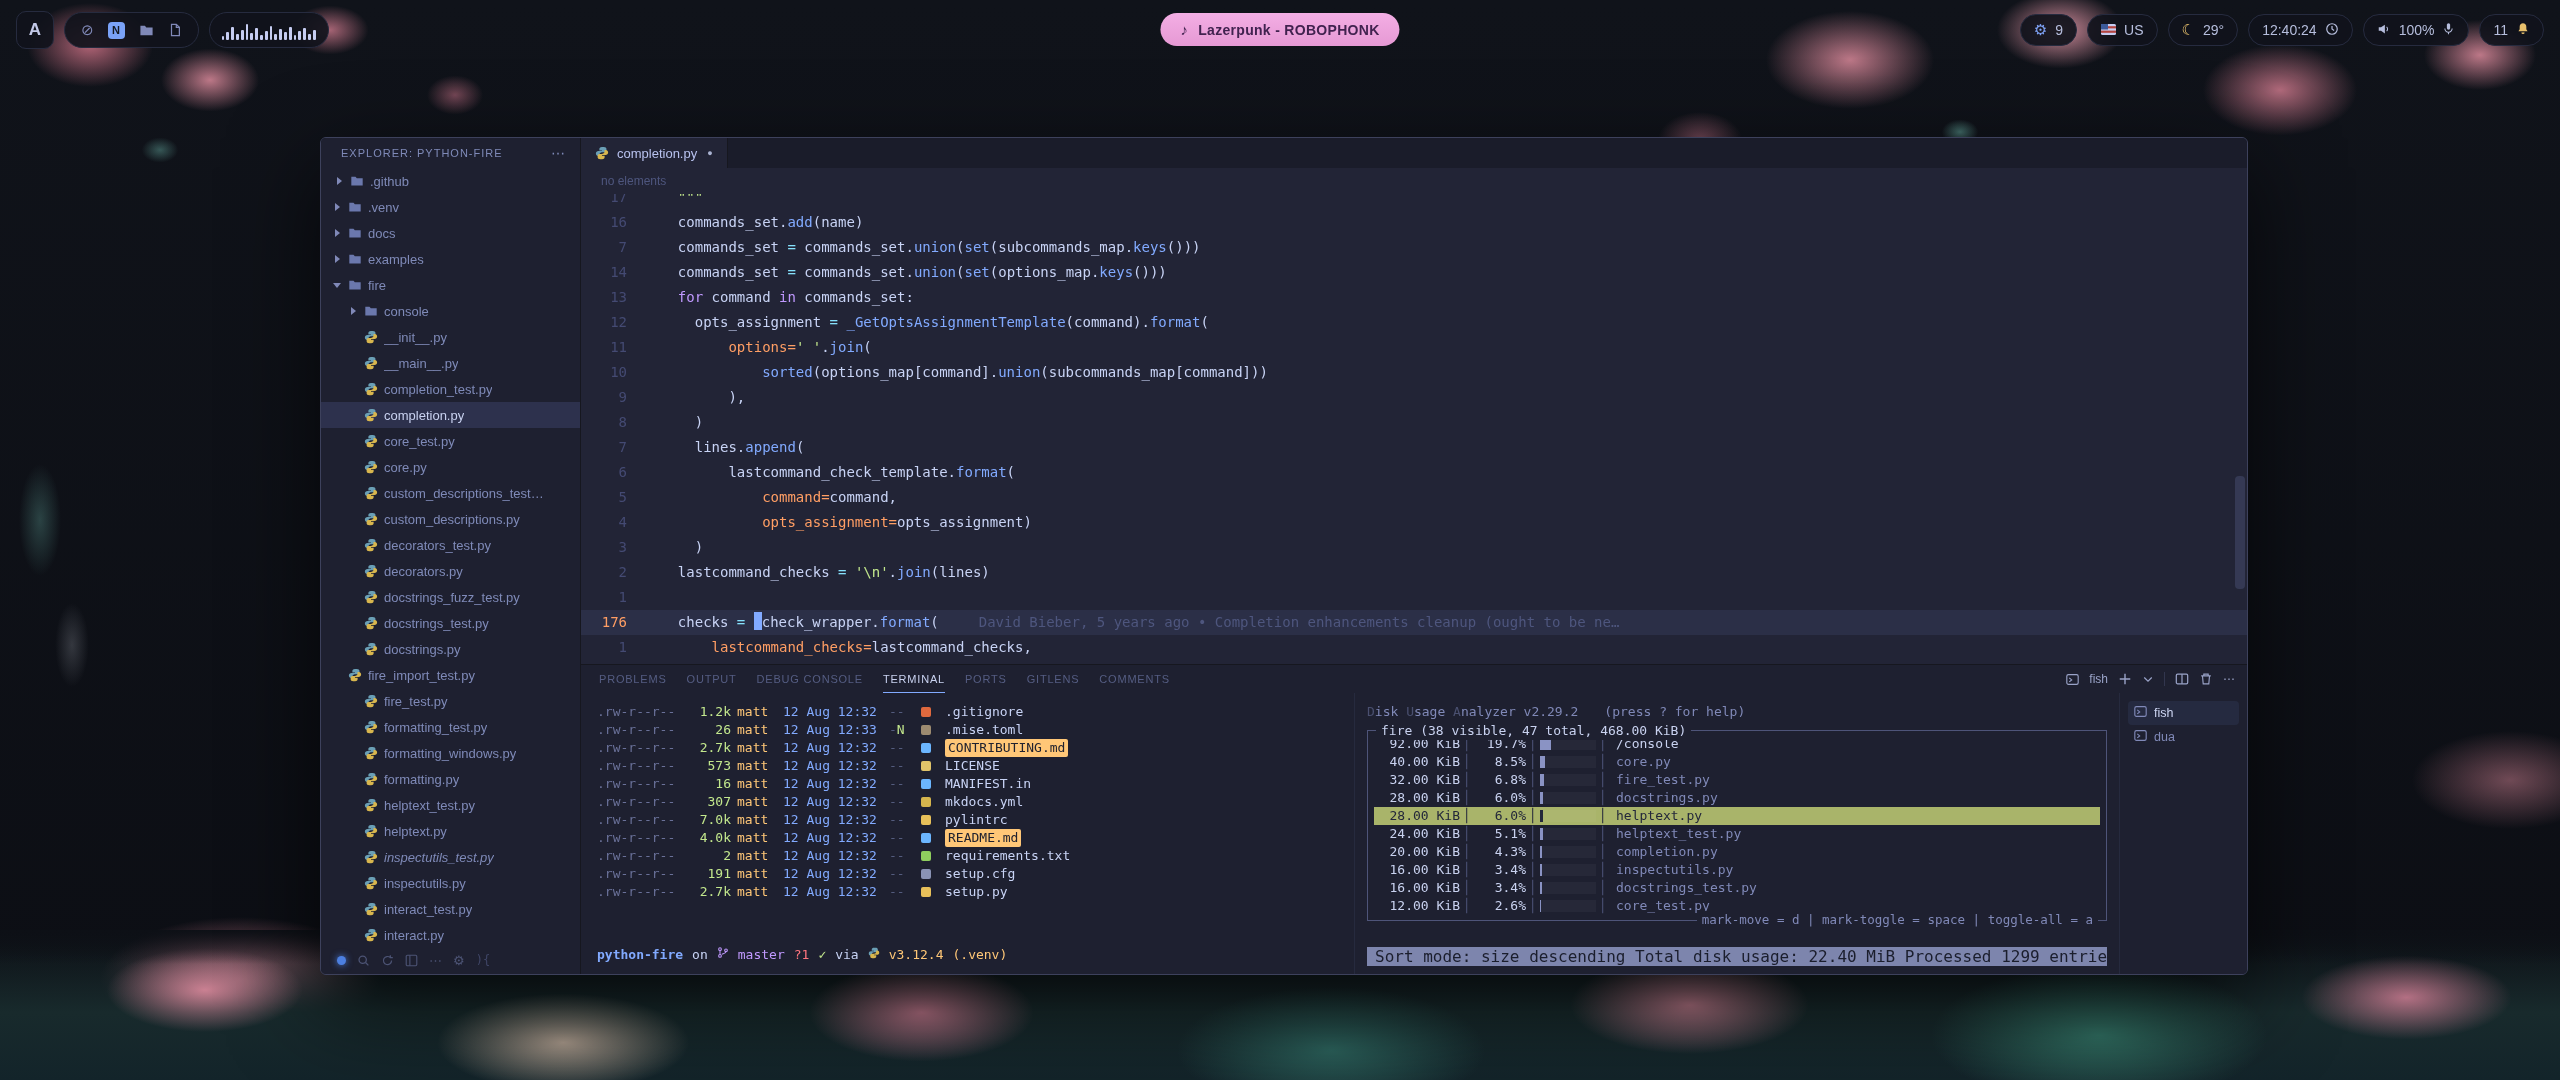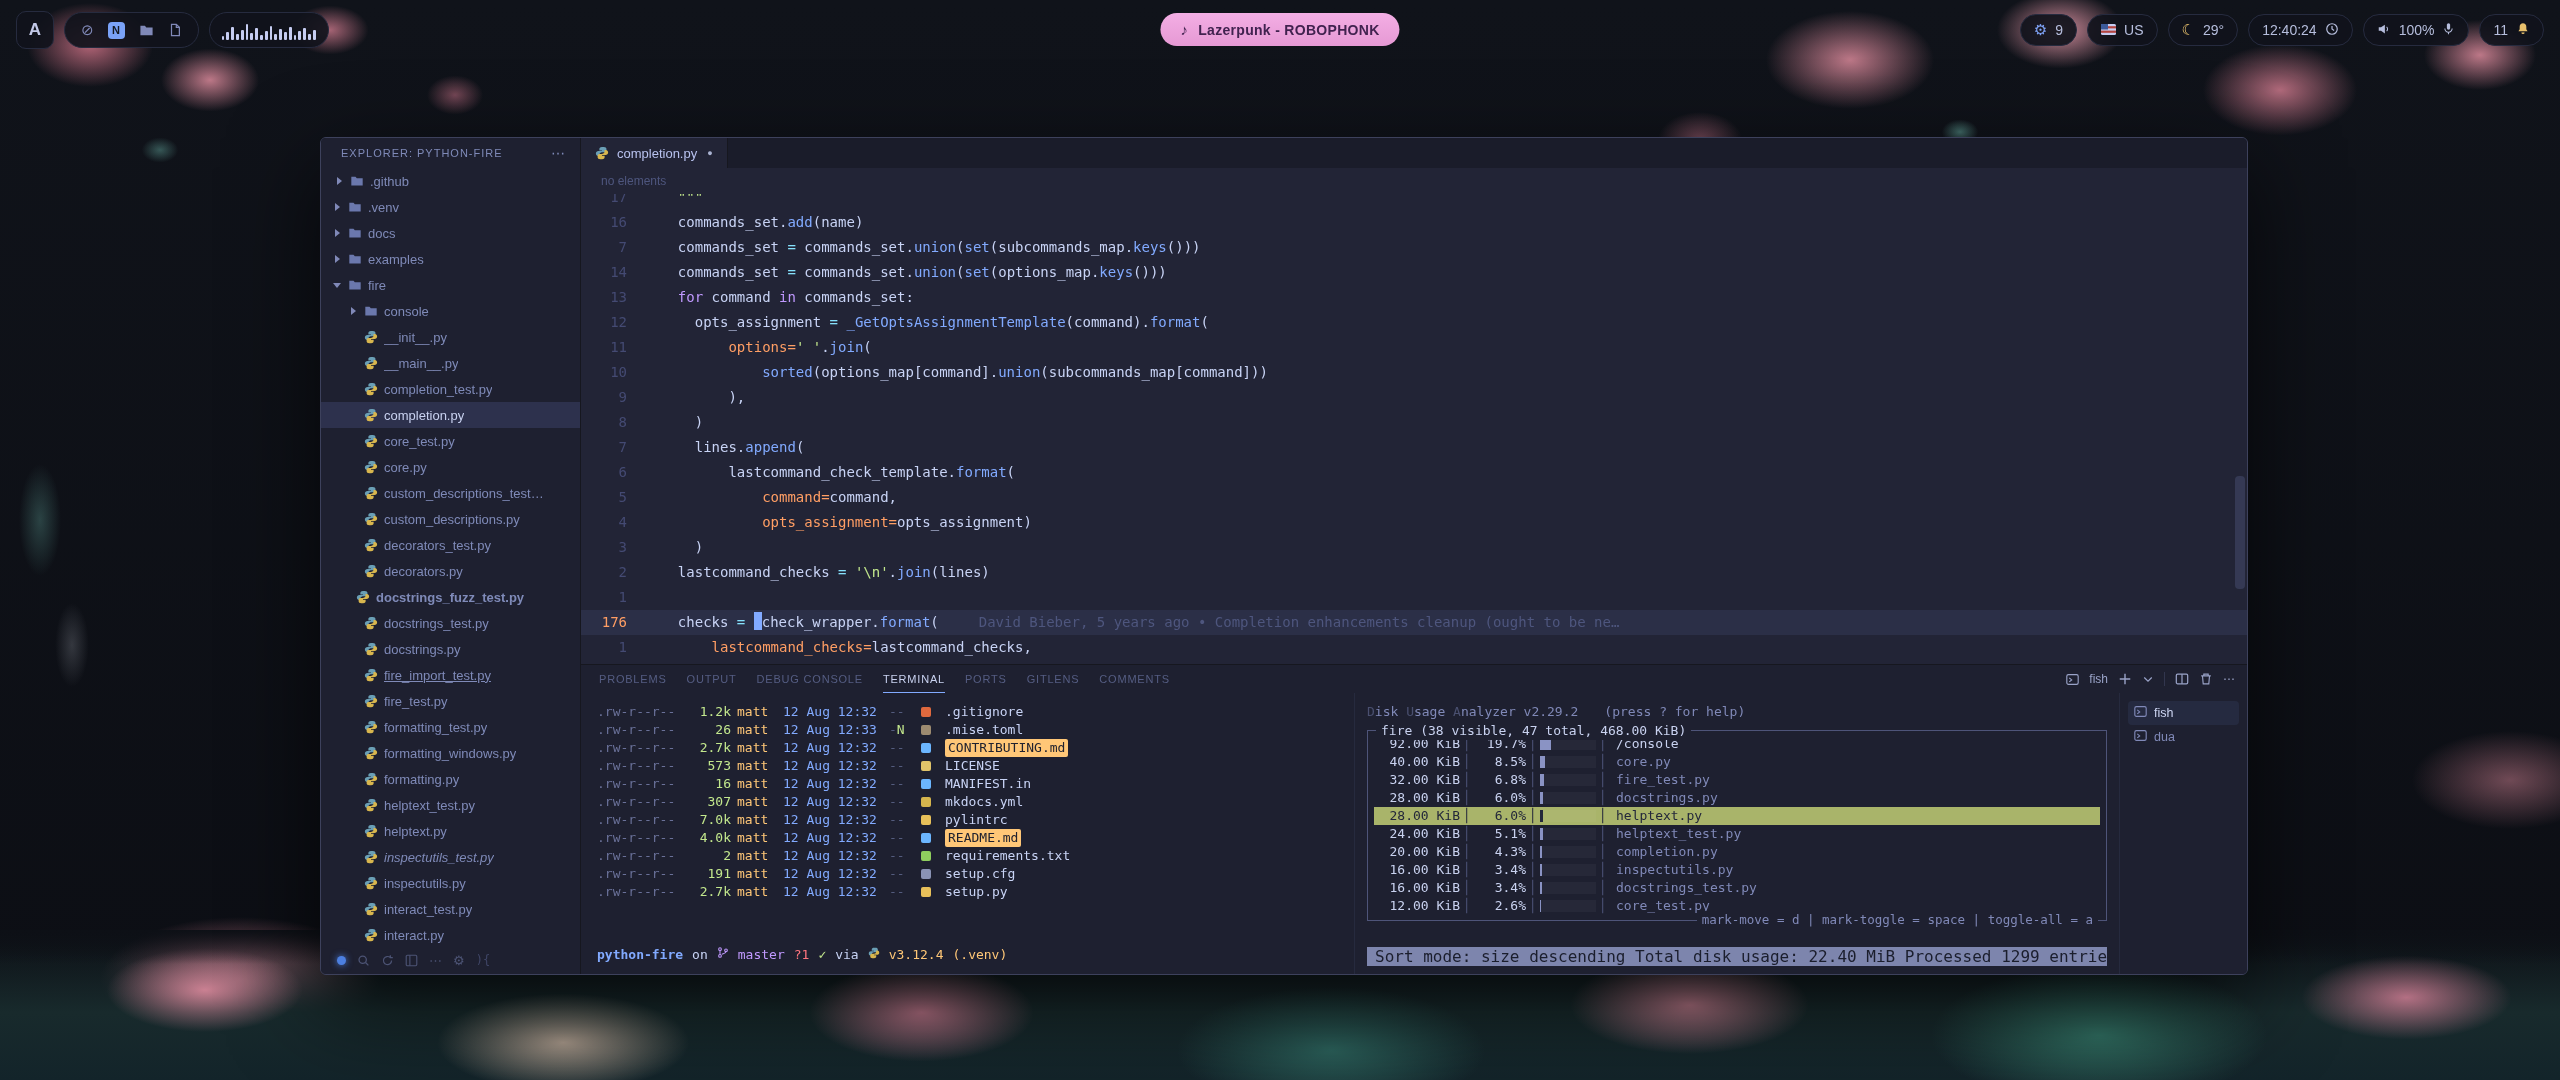--- a/index.html
+++ b/index.html
@@ -416,21 +416,21 @@
           <div class="trow" style="padding-left: 28px;">
             <span class="chev"></span>
             <span class="ticon">
               <svg width="14" height="14" viewBox="0 0 16 16">
                 <path fill="#6a9fb5" d="M7.9 1C6.2 1 5 1.9 5 3.2V5h3v.6H3.9C2.3 5.6 1 6.7 1 8.5c0 1.8 1.1 2.9 2.7 2.9h1.4V9.6C5.1 8.1 6.4 7 7.9 7h3.2c1.2 0 2-1 2-2.2V3.2C13.1 1.9 11.9 1 10.2 1z"></path>
                 <path fill="#d8b64e" d="M8.1 15c1.7 0 2.9-.9 2.9-2.2V11h-3v-.6h4.1c1.6 0 2.9-1.1 2.9-2.9 0-1.8-1.1-2.9-2.7-2.9h-1.4v1.8c0 1.5-1.3 2.6-2.8 2.6H5c-1.2 0-2 1-2 2.2v1.6C3 14.1 4.2 15 5.9 15z"></path>
               </svg>
             </span>
             <span class="tlabel">decorators.py</span>
           </div>
-          <div class="trow" style="padding-left: 20px; font-weight: bold;">
+          <div class="trow" style="padding-left: 28px;">
             <span class="chev"></span>
             <span class="ticon">
               <svg width="14" height="14" viewBox="0 0 16 16">
                 <path fill="#6a9fb5" d="M7.9 1C6.2 1 5 1.9 5 3.2V5h3v.6H3.9C2.3 5.6 1 6.7 1 8.5c0 1.8 1.1 2.9 2.7 2.9h1.4V9.6C5.1 8.1 6.4 7 7.9 7h3.2c1.2 0 2-1 2-2.2V3.2C13.1 1.9 11.9 1 10.2 1z"></path>
                 <path fill="#d8b64e" d="M8.1 15c1.7 0 2.9-.9 2.9-2.2V11h-3v-.6h4.1c1.6 0 2.9-1.1 2.9-2.9 0-1.8-1.1-2.9-2.7-2.9h-1.4v1.8c0 1.5-1.3 2.6-2.8 2.6H5c-1.2 0-2 1-2 2.2v1.6C3 14.1 4.2 15 5.9 15z"></path>
               </svg>
             </span>
             <span class="tlabel">docstrings_fuzz_test.py</span>
           </div>
           <div class="trow" style="padding-left: 28px;">
@@ -446,21 +446,21 @@
           <div class="trow" style="padding-left: 28px;">
             <span class="chev"></span>
             <span class="ticon">
               <svg width="14" height="14" viewBox="0 0 16 16">
                 <path fill="#6a9fb5" d="M7.9 1C6.2 1 5 1.9 5 3.2V5h3v.6H3.9C2.3 5.6 1 6.7 1 8.5c0 1.8 1.1 2.9 2.7 2.9h1.4V9.6C5.1 8.1 6.4 7 7.9 7h3.2c1.2 0 2-1 2-2.2V3.2C13.1 1.9 11.9 1 10.2 1z"></path>
                 <path fill="#d8b64e" d="M8.1 15c1.7 0 2.9-.9 2.9-2.2V11h-3v-.6h4.1c1.6 0 2.9-1.1 2.9-2.9 0-1.8-1.1-2.9-2.7-2.9h-1.4v1.8c0 1.5-1.3 2.6-2.8 2.6H5c-1.2 0-2 1-2 2.2v1.6C3 14.1 4.2 15 5.9 15z"></path>
               </svg>
             </span>
             <span class="tlabel">docstrings.py</span>
           </div>
-          <div class="trow" style="padding-left: 28px; text-decoration: underline;">
+          <div class="trow" style="padding-left: 12px;">
             <span class="chev"></span>
             <span class="ticon">
               <svg width="14" height="14" viewBox="0 0 16 16">
                 <path fill="#6a9fb5" d="M7.9 1C6.2 1 5 1.9 5 3.2V5h3v.6H3.9C2.3 5.6 1 6.7 1 8.5c0 1.8 1.1 2.9 2.7 2.9h1.4V9.6C5.1 8.1 6.4 7 7.9 7h3.2c1.2 0 2-1 2-2.2V3.2C13.1 1.9 11.9 1 10.2 1z"></path>
                 <path fill="#d8b64e" d="M8.1 15c1.7 0 2.9-.9 2.9-2.2V11h-3v-.6h4.1c1.6 0 2.9-1.1 2.9-2.9 0-1.8-1.1-2.9-2.7-2.9h-1.4v1.8c0 1.5-1.3 2.6-2.8 2.6H5c-1.2 0-2 1-2 2.2v1.6C3 14.1 4.2 15 5.9 15z"></path>
               </svg>
             </span>
             <span class="tlabel">fire_import_test.py</span>
           </div>
           <div class="trow" style="padding-left: 28px;">

